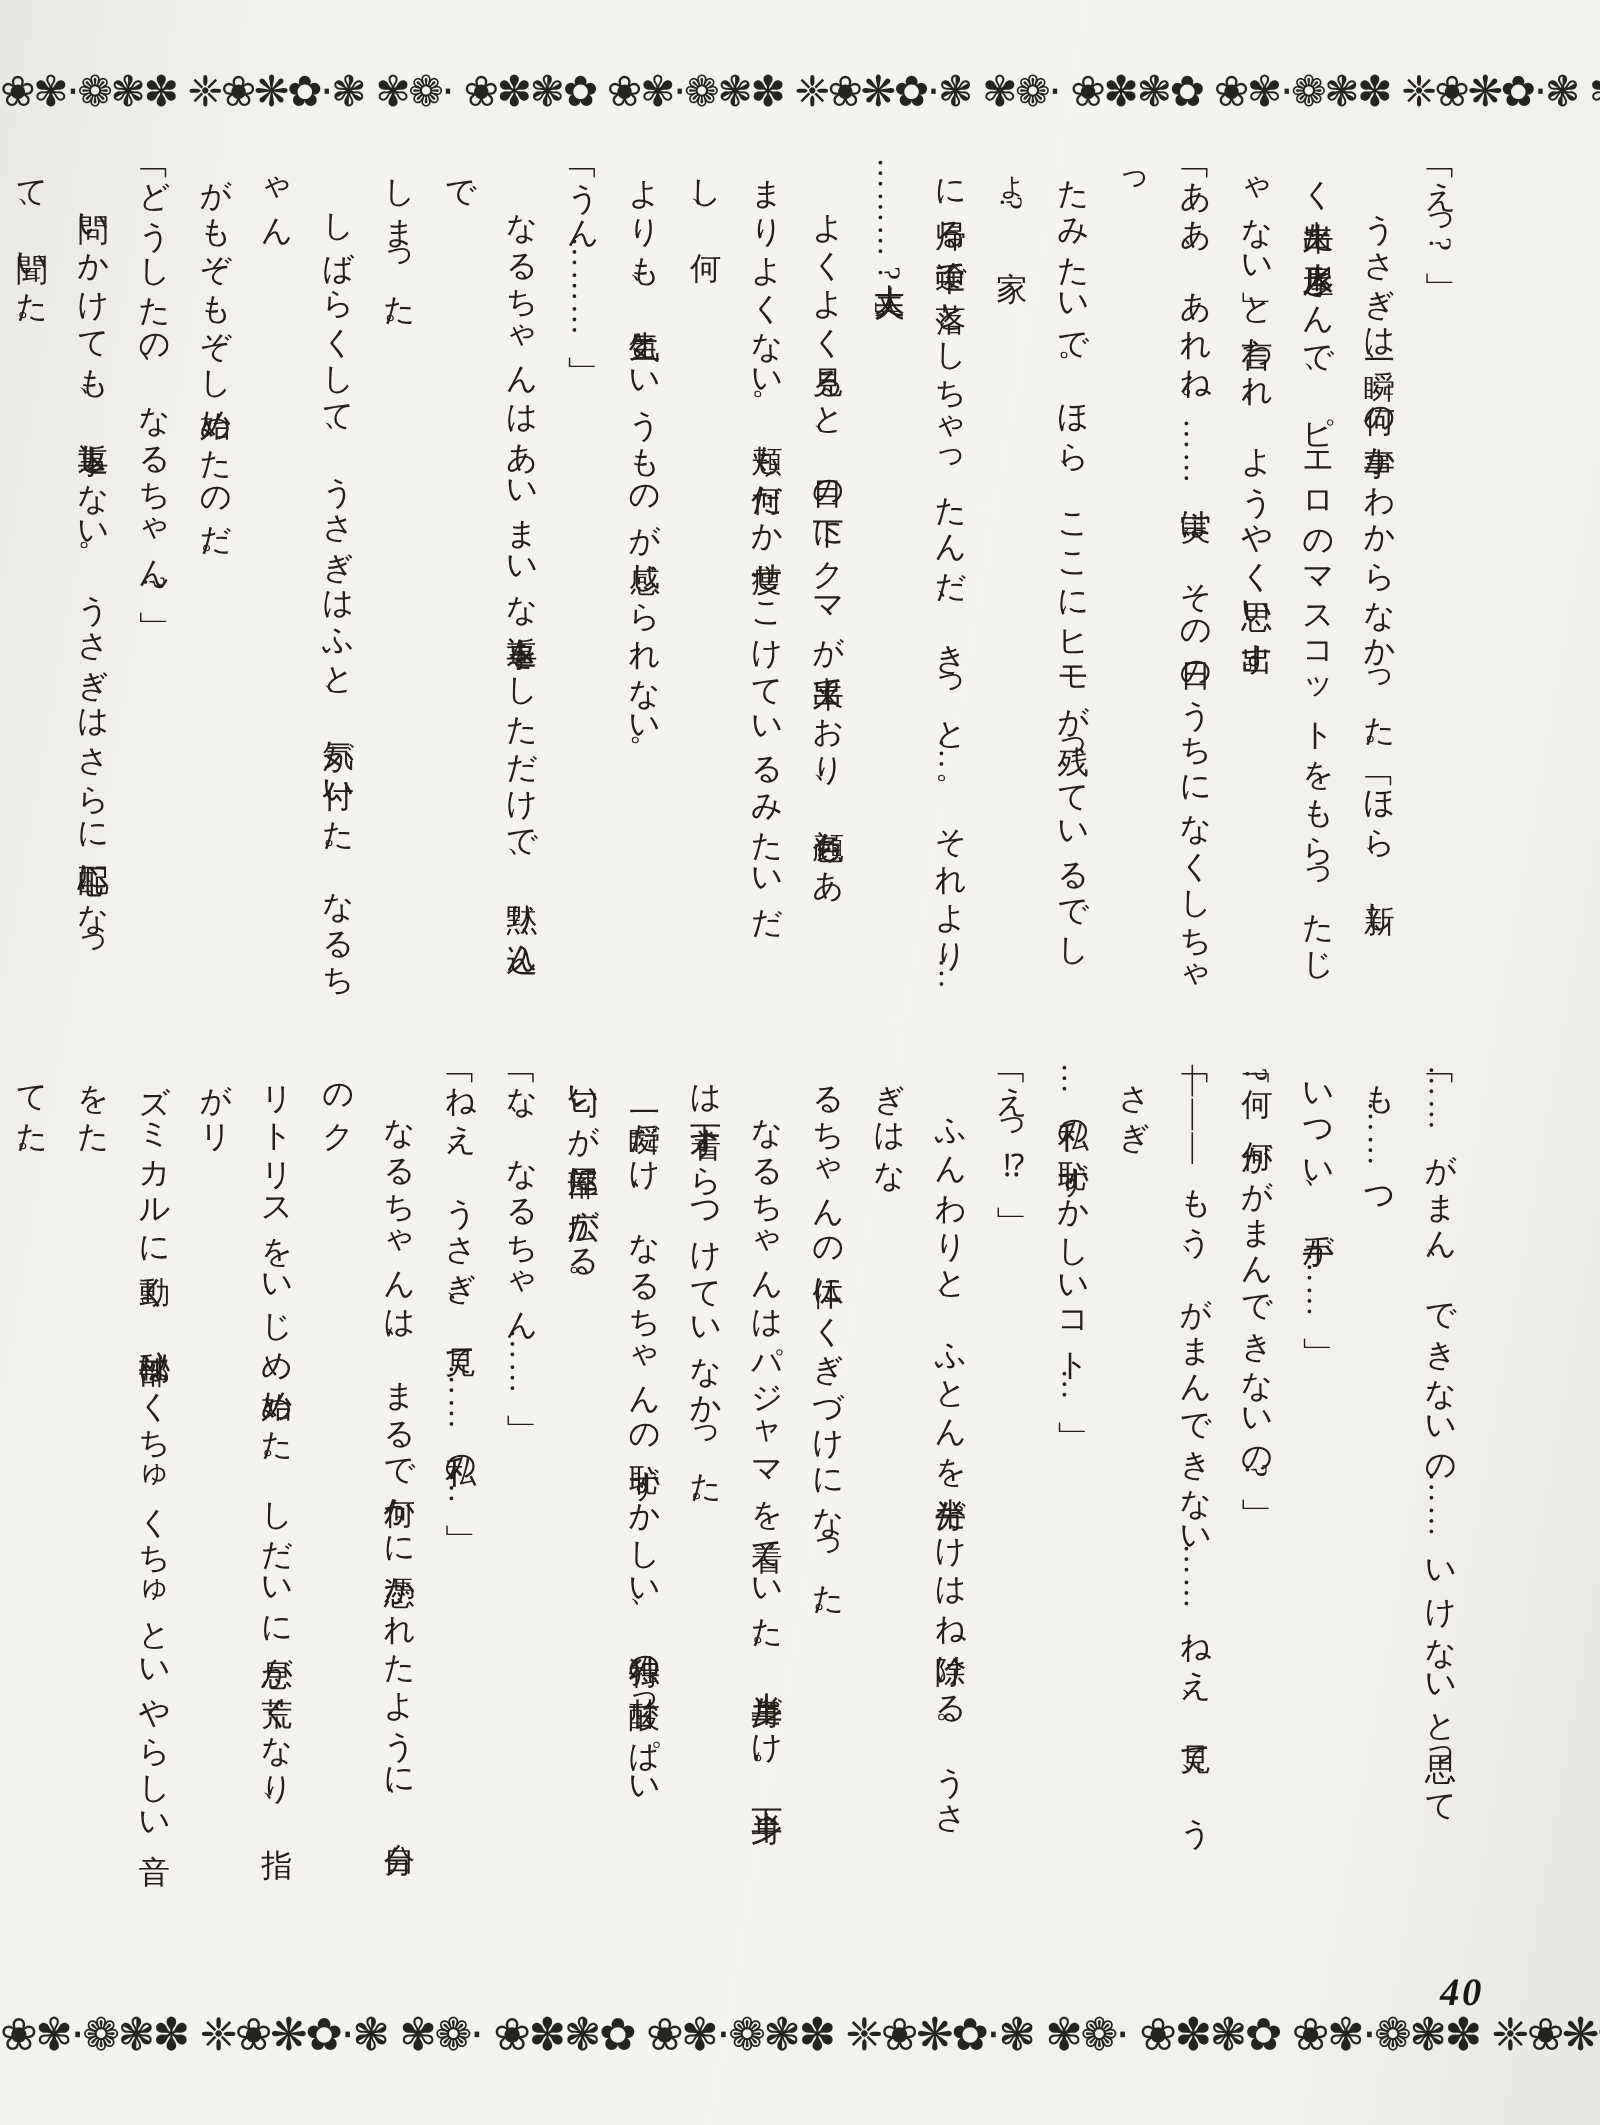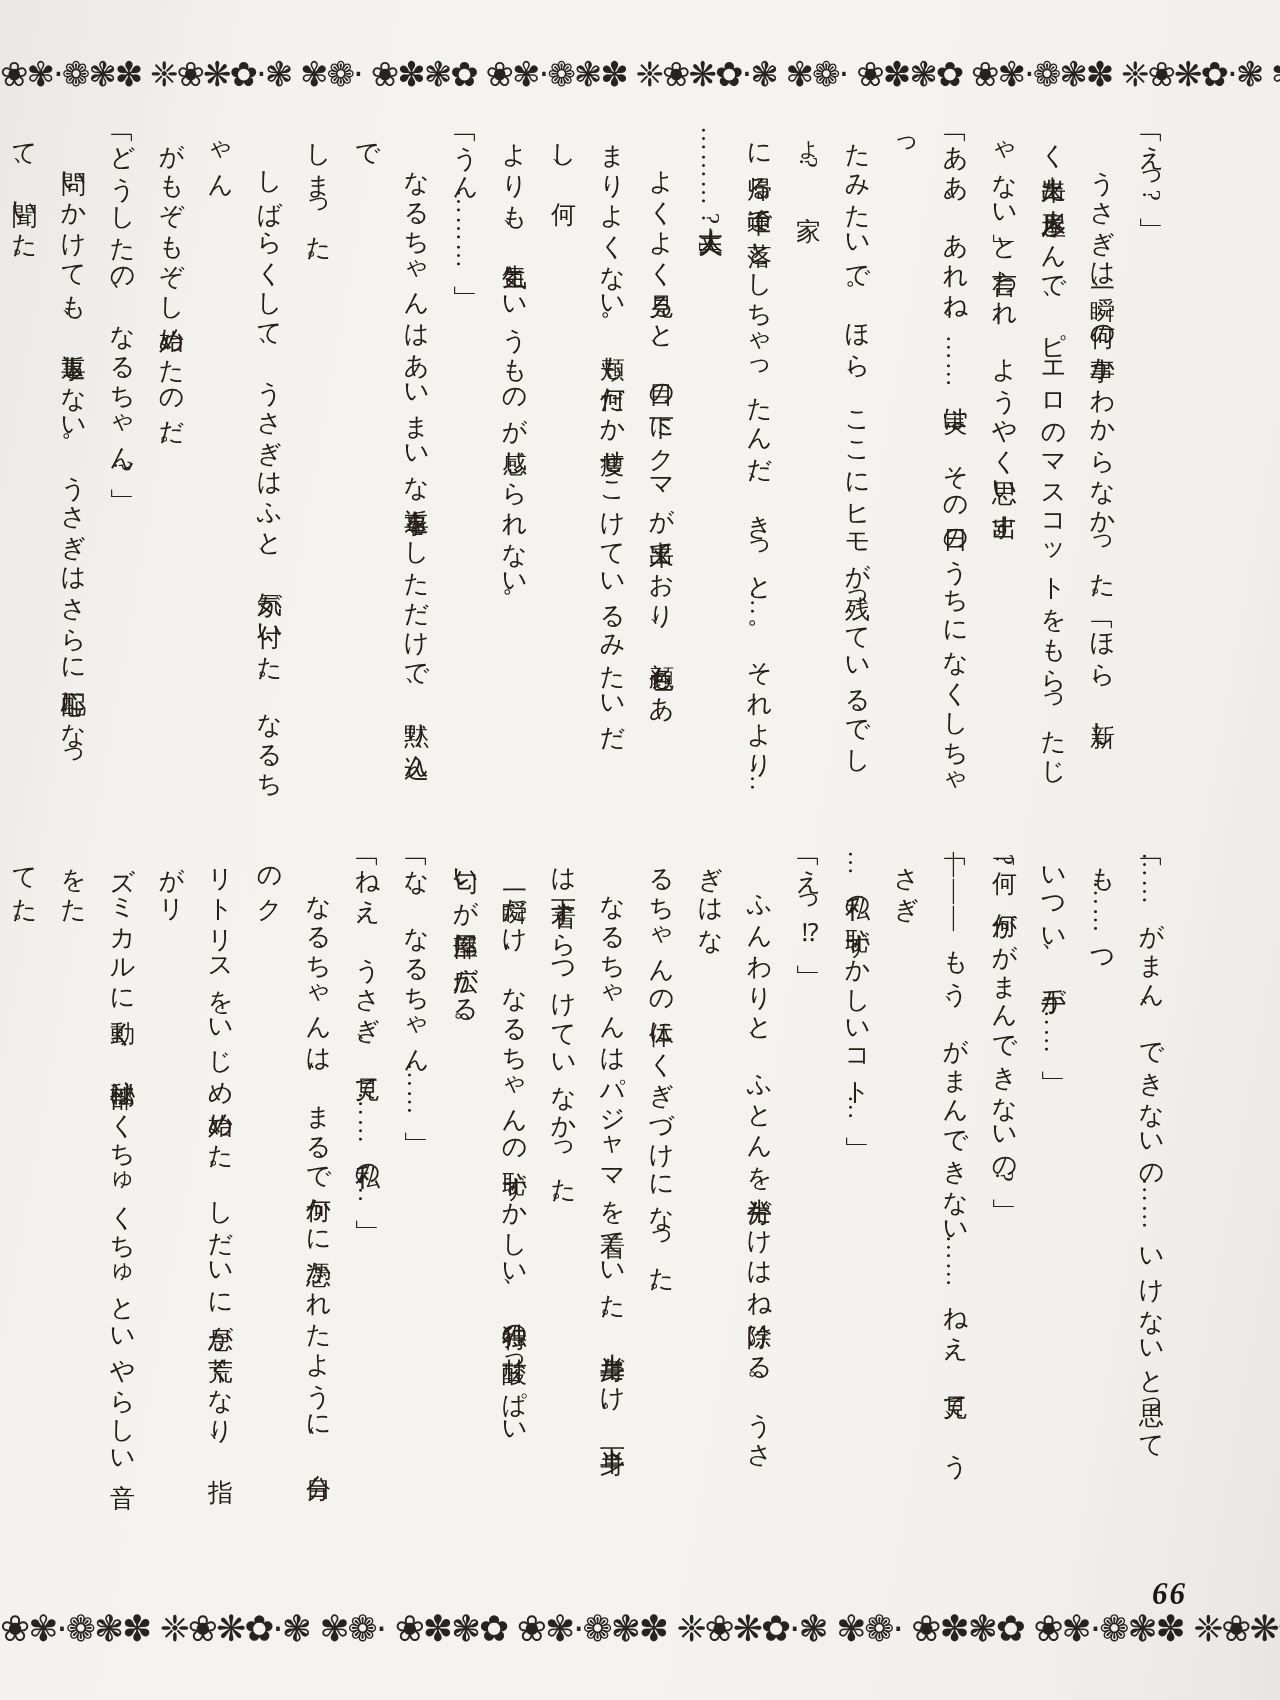--- a/index.html
+++ b/index.html
@@ -74,15 +74,15 @@
     <div class="vcol">　一瞬だけ、なるちゃんの恥ずかしい、独特の甘酸っぱい</div>
     <div class="vcol">匂いが部屋に広がる。</div>
     <div class="vcol">「な、なるちゃん……」</div>
     <div class="vcol">「ねえ、うさぎ、見て……私の…」</div>
     <div class="vcol">　なるちゃんは、まるで何かに憑かれたように、自分のク</div>
     <div class="vcol">リトリスをいじめ始めた。しだいに息が荒くなり、指がリ</div>
     <div class="vcol">ズミカルに動く。秘部はくちゅくちゅといやらしい音をた</div>
     <div class="vcol">てた。</div>
   </div>
 
-<div id="page-number">66</div>
+<div id="page-number">40</div>
 
 <div id="border-bottom" class="floral-border">❀✾·❁❃✽ ❈❀❋✿·❃ ✾❁· ❀✽❃✿ ❀✾·❁❃✽ ❈❀❋✿·❃ ✾❁· ❀✽❃✿ ❀✾·❁❃✽ ❈❀❋✿·❃ ✾❁· ❀✽❃✿ ❀✾·❁❃✽ ❈❀❋✿·❃ ✾❁· ❀✽❃✿ ❀✾·❁❃✽ ❈❀❋✿·❃ ✾❁· ❀✽❃✿ ❀✾·❁❃✽ ❈❀❋✿·❃ ✾❁· ❀✽❃✿ ❀✾·❁❃✽ ❈❀❋✿·❃ ✾❁· ❀✽❃✿ ❀✾·❁❃✽ ❈❀❋✿·❃ ✾❁· ❀✽❃✿ ❀✾·❁❃✽ ❈❀❋✿·❃ ✾❁· ❀✽❃✿ ❀✾·❁❃✽ ❈❀❋✿·❃ ✾❁· ❀✽❃✿ ❀✾·❁❃✽ ❈❀❋✿·❃ ✾❁· ❀✽❃✿ ❀✾·❁❃✽ ❈❀❋✿·❃ ✾❁· ❀✽❃✿ ❀✾·❁❃✽ ❈❀❋✿·❃ ✾❁· ❀✽❃✿ ❀✾·❁❃✽ ❈❀❋✿·❃ ✾❁· ❀✽❃✿ </div>
 
 </body></html>

